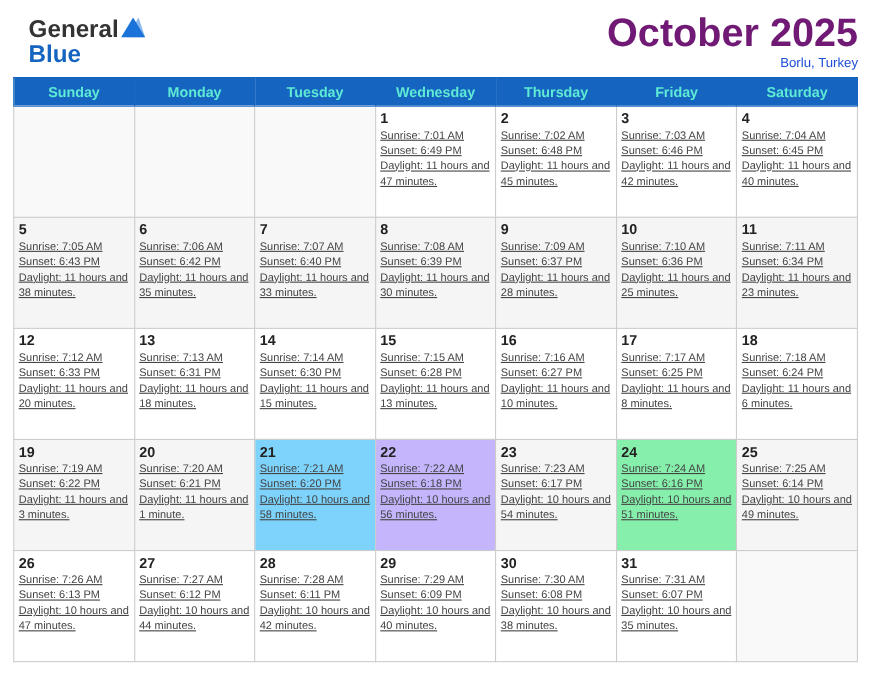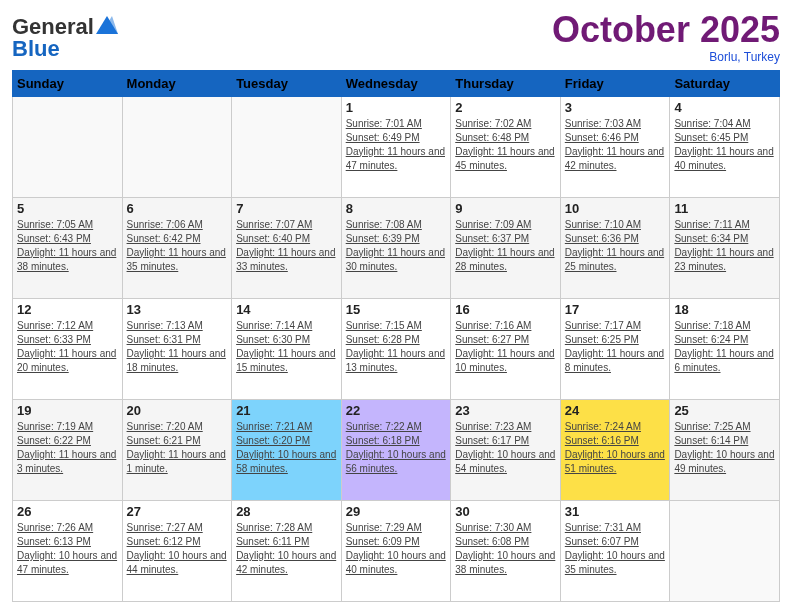--- a/index.html
+++ b/index.html
@@ -20,20 +20,21 @@
     .header {
       display: flex;
       align-items: flex-start;
       justify-content: space-between;
       margin-bottom: 6px;
     }
     .logo {
       display: flex;
       align-items: flex-end;
       margin-top: 4px;
+      margin-left: 14px;
     }
     .logo-general { color: #333; }
     .logo-blue { color: #1565c0; }
     .logo-icon {
       width: 22px;
       height: 18px;
       margin-left: 2px;
       margin-top: -4px;
     }
     .title-block {
@@ -49,25 +50,25 @@
       font-size: 12px;
       color: #1d4ed8;
     }
     .calendar {
       width: 100%;
       border-collapse: collapse;
       flex: 1;
     }
     .calendar th {
       background: #1565c0;
-      color: #000000;
+      color: #5eead4;
       font-size: 13px;
       font-weight: bold;
       padding: 5px 4px;
-      text-align: left;
+      text-align: center;
       border: 1px solid #1565c0;
     }
     .calendar td {
       border: 1px solid #ccc;
       vertical-align: top;
       padding: 3px 4px;
       width: calc(100% / 7);
       font-size: 10.5px;
       color: #333;
       height: 82px;
@@ -267,21 +268,21 @@
             <div class="day-info">Sunrise: 7:22 AM
 Sunset: 6:18 PM
 Daylight: 10 hours and 56 minutes.</div>
           </td>
           <td style="background: rgb(245, 245, 245);">
             <span class="day-number">23</span>
             <div class="day-info">Sunrise: 7:23 AM
 Sunset: 6:17 PM
 Daylight: 10 hours and 54 minutes.</div>
           </td>
-          <td style="background: #fde047;">
+          <td style="background: #86efac;">
             <span class="day-number">24</span>
             <div class="day-info">Sunrise: 7:24 AM
 Sunset: 6:16 PM
 Daylight: 10 hours and 51 minutes.</div>
           </td>
           <td style="background: rgb(245, 245, 245);">
             <span class="day-number">25</span>
             <div class="day-info">Sunrise: 7:25 AM
 Sunset: 6:14 PM
 Daylight: 10 hours and 49 minutes.</div>

